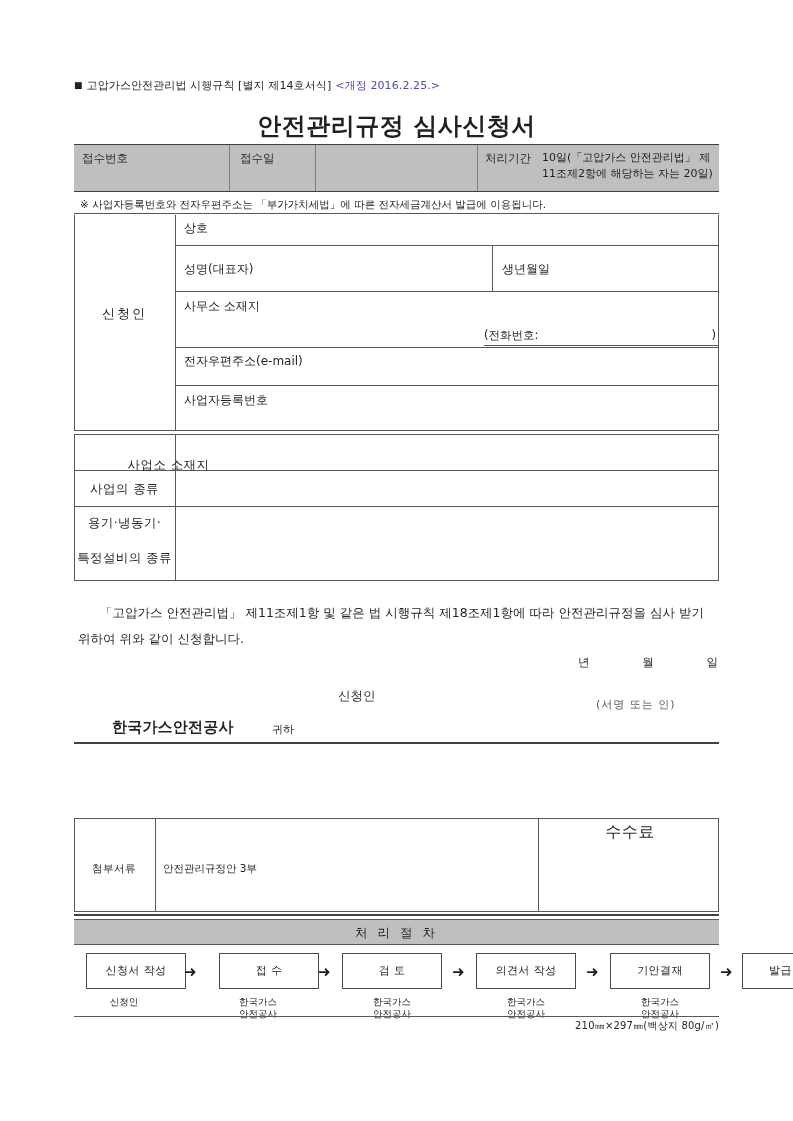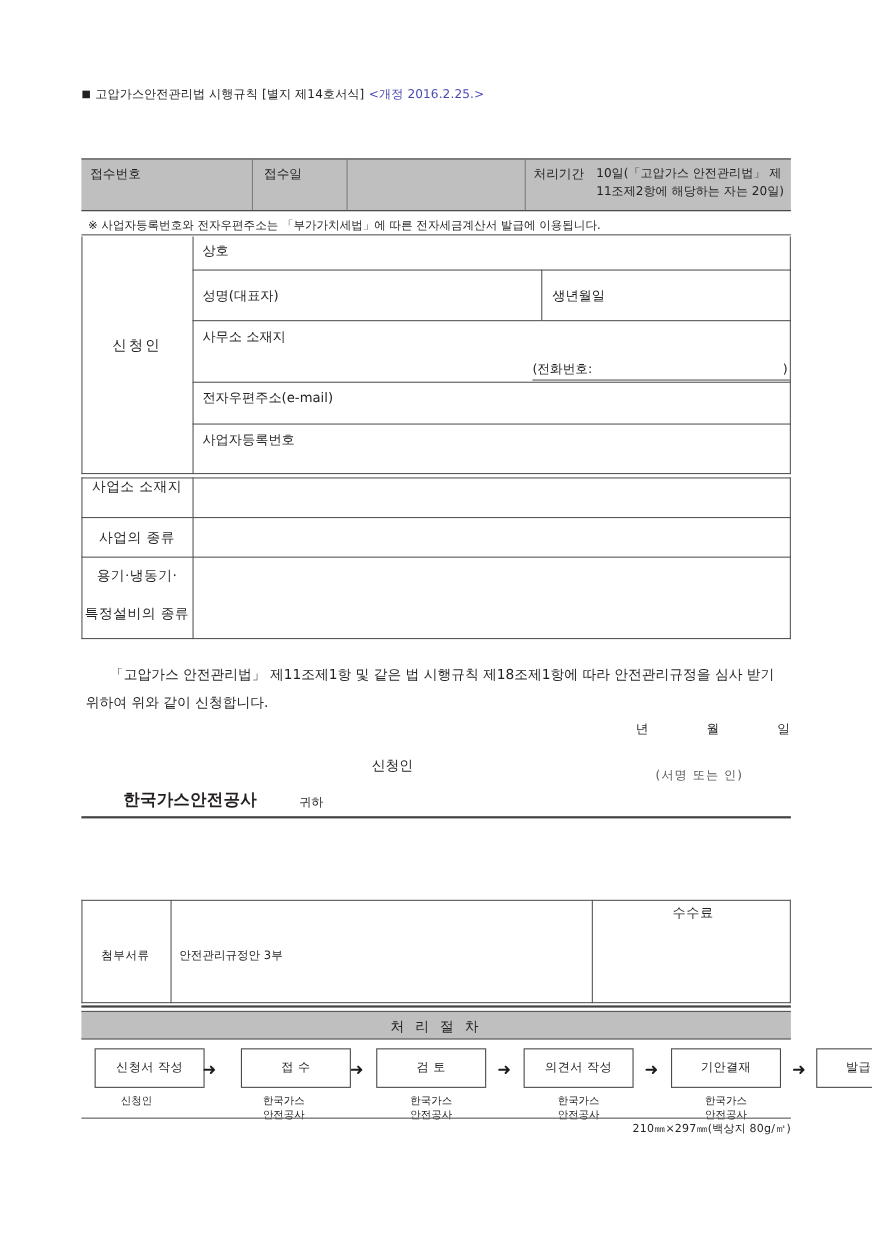--- a/index.html
+++ b/index.html
@@ -215,21 +215,21 @@
     top: 862px;
     font-size: 10.5px;
     white-space: nowrap;
   }
   .fee-title {
     position: absolute;
     left: 542px;
     top: 822px;
     width: 176px;
     text-align: center;
-    font-size: 12px;
+    font-size: 16px;
     letter-spacing: 0.5px;
   }
   .fee-body {
     position: absolute;
     left: 545px;
     top: 845px;
     width: 175px;
     font-size: 10.5px;
     line-height: 22px;
   }
@@ -297,20 +297,21 @@
 </style>
 </head>
 <body>
 
 <div class="page">
 
   <div class="form-ref">
     <span class="sq">■</span><span>고압가스안전관리법 시행규칙 [별지 제14호서식]</span><span class="rev">&lt;개정 2016.2.25.&gt;</span>
   </div>
 
+  <div class="doc-title">안전관리규정 심사신청서</div>
 
   <div class="band">
     <div class="vline" style="left:155px;"></div>
     <div class="vline" style="left:241px;"></div>
     <div class="vline" style="left:403px;"></div>
   </div>
   <div class="band-cell" style="left:82px; top:151px;">접수번호</div>
   <div class="band-cell" style="left:240px; top:151px;"></div>
   <div class="band-cell" style="left:240px; top:151px;">접수일</div>
   <div class="band-cell" style="left:485px; top:151px;">처리기간</div>
@@ -357,21 +358,21 @@
   <div class="cell-label" style="left:360px; top:392px;"></div>
 
   <div class="rule" style="left:74px; top:434px; width:645px; height:1px;"></div>
   <div class="rule" style="left:74px; top:434px; width:1px; height:147px;"></div>
   <div class="rule" style="left:718px; top:434px; width:1px; height:147px;"></div>
   <div class="rule" style="left:175px; top:434px; width:1px; height:147px;"></div>
   <div class="rule" style="left:74px; top:470px; width:645px; height:1px;"></div>
   <div class="rule" style="left:74px; top:506px; width:645px; height:1px;"></div>
   <div class="rule" style="left:74px; top:580px; width:645px; height:1px;"></div>
 
-  <div class="row-label" style="top:434px;">사업소 소재지</div>
+  <div class="row-label" style="top:457px;margin-left:44px;">사업소 소재지</div>
   <div class="cell-label" style="left:200px; top:445px;"></div>
 
   <div class="row-label" style="top:481px;">사업의  종류</div>
 
   <div class="row-label" style="top:515px;">용기·냉동기·</div>
   <div class="row-label" style="top:550px;">특정설비의 종류</div>
   <div class="cell-label" style="left:200px; top:535px;"></div>
 
   <div class="statement">「고압가스 안전관리법」 제11조제1항 및 같은 법 시행규칙 제18조제1항에 따라 안전관리규정을 심사 받기 위하여 위와 같이 신청합니다.</div>
 

